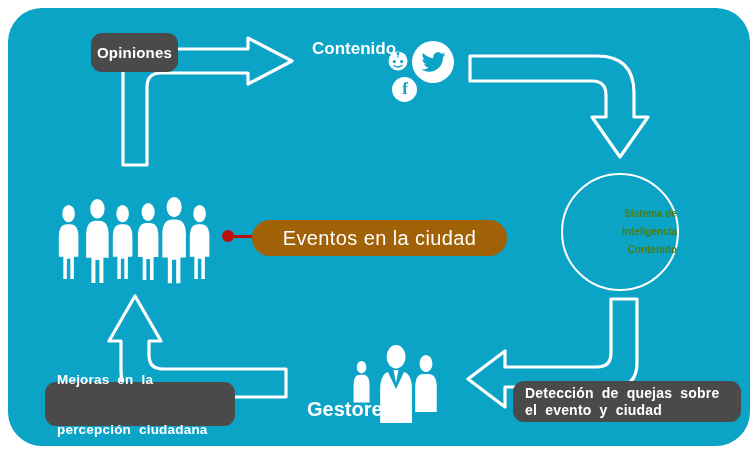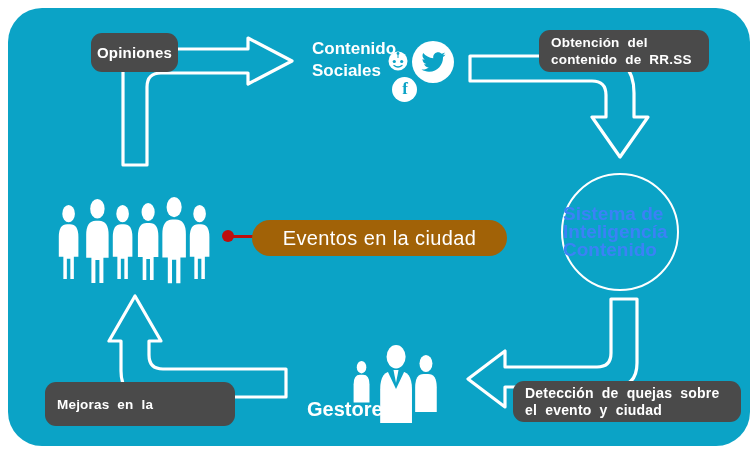--- a/index.html
+++ b/index.html
@@ -13,22 +13,22 @@
   .center{align-items:center;text-align:center;}
   .leftpad{padding-left:12px;}
   .whitetext{position:absolute;color:#fff;font-weight:bold;}
   .opiniones{left:91px;top:33px;width:87px;height:39px;font-size:15px;}
   .obtencion{left:539px;top:30px;width:158px;height:42px;font-size:13.5px;}
   .deteccion{left:513px;top:381px;width:216px;height:41px;font-size:14px;}
   .mejoras{left:45px;top:382px;width:178px;height:44px;font-size:13.5px;gap:33px;}
   .contenido{left:312px;top:38px;font-size:17px;line-height:22px;word-spacing:3px;}
   .gestores-label{left:307px;top:399px;font-size:20px;line-height:21px;}
   .ai-circle{position:absolute;left:561px;top:173px;width:118px;height:118px;border:2.5px solid #fff;
-             border-radius:50%;box-sizing:border-box;color:#3b82f6;font-weight:bold;font-size:19px;
-             line-height:18px;display:flex;flex-direction:column;justify-content:center;text-align:left;}
+             border-radius:50%;box-sizing:border-box;color:#4d7c0f;font-weight:bold;font-size:10px;
+             line-height:18px;display:flex;flex-direction:column;justify-content:center;text-align:right;}
   .pill{position:absolute;left:252px;top:220px;width:255px;height:36px;background:#a16207;border-radius:18px;
         color:#fff;font-size:20px;display:flex;align-items:center;justify-content:center;letter-spacing:.4px;}
   .dot{position:absolute;left:222px;top:230px;width:12px;height:12px;background:#BE0D0D;border-radius:50%;}
   .link-line{position:absolute;left:232px;top:234.5px;width:22px;height:3px;background:#BE0D0D;}
   .icon-circle{position:absolute;background:#fff;border-radius:50%;display:flex;align-items:center;justify-content:center;}
   .fb-circle{left:391.5px;top:76.5px;width:25px;height:25px;}
   .fb-f{color:#0BA3C6;font-weight:bold;font-size:17px;font-family:"Liberation Serif",serif;transform:translateX(1px);}
 </style>
 </head>
 <body>
@@ -70,37 +70,33 @@
       <use href="#bust" transform="translate(413,355) scale(0.72,0.95)"></use>
       <path fill="#0BA3C6" d="M387,370 L405,370 L396,389 Z"></path>
       <path fill="#ffffff" d="M393.5,370 L398.5,370 L396,383 Z"></path>
     </g>
   </svg>
 
   <div class="darkbox opiniones center">
     <div class="bl">Opiniones</div>
   </div>
 
-  <div class="darkbox obtencion leftpad">
-    <div class="bl">Obtención del</div>
-    <div class="bl">contenido de RR.SS</div>
-  </div>
 
   <div class="darkbox deteccion leftpad">
     <div class="bl">Detección de quejas sobre</div>
     <div class="bl">el evento y ciudad</div>
   </div>
 
   <div class="darkbox mejoras leftpad">
     <div class="bl">Mejoras en la</div>
+    <div class="bl">percepción ciudadana</div>
   </div>
 
   <div class="whitetext contenido">
     <div>Contenido</div>
-    <div>Sociales</div>
   </div>
 
   <svg class="layer" viewBox="0 0 754 456">
     <g>
       <circle cx="398" cy="61" r="9.5" fill="#fff"></circle>
       <circle cx="398" cy="53.5" r="1.4" fill="#0BA3C6"></circle>
       <line x1="398" y1="54.5" x2="398" y2="58" stroke="#0BA3C6" stroke-width="1"></line>
       <circle cx="394.3" cy="61.5" r="1.6" fill="#0BA3C6"></circle>
       <circle cx="401.7" cy="61.5" r="1.6" fill="#0BA3C6"></circle>
       <path d="M394,65.5 Q398,68.5 402,65.5" fill="none" stroke="#0BA3C6" stroke-width="1.3" stroke-linecap="round"></path>

